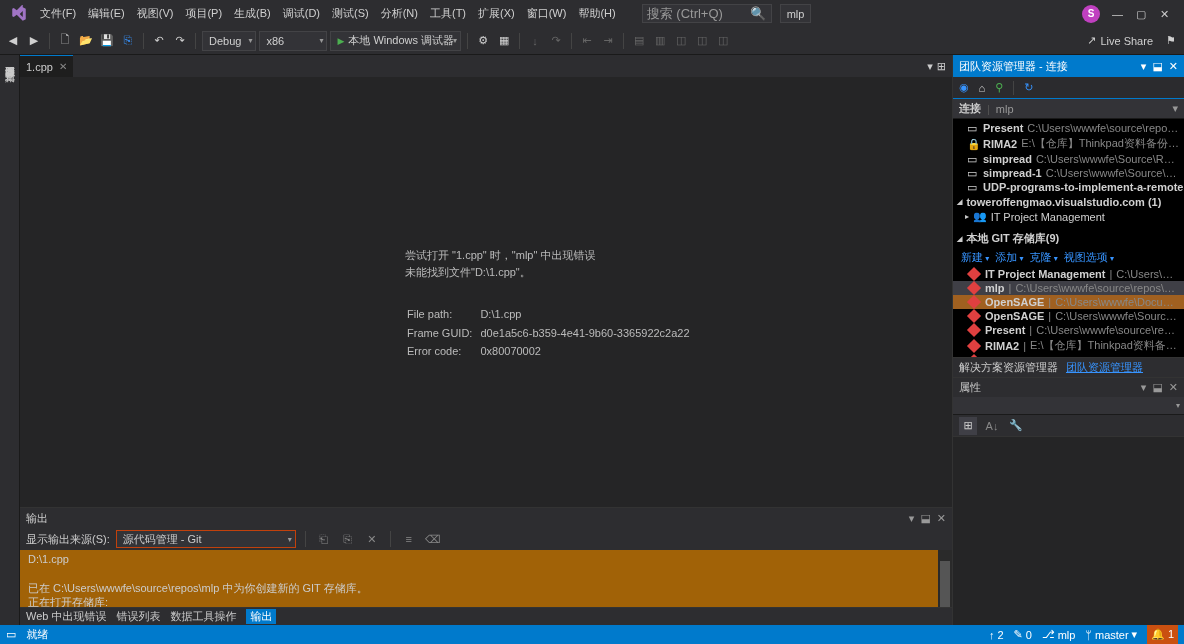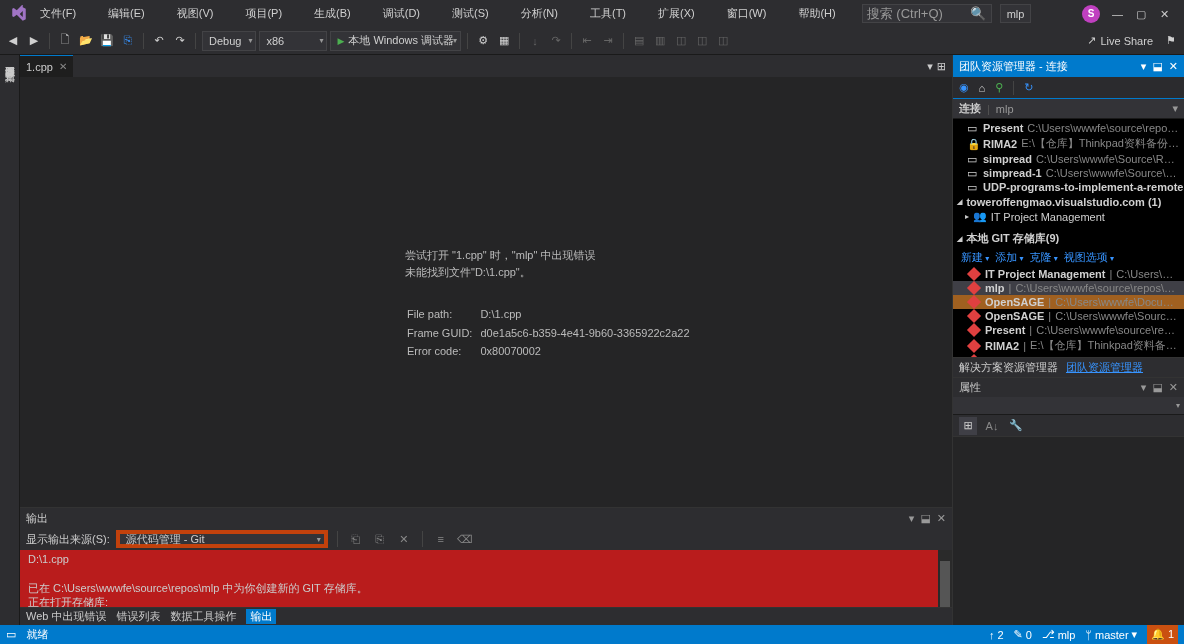--- a/index.html
+++ b/index.html
@@ -1,19 +1,19 @@
 <!DOCTYPE html>
 <html><head>
 <meta charset="utf-8">
 <style>
 * { margin:0; padding:0; box-sizing:border-box; font-family:"Segoe UI","Microsoft YaHei",sans-serif; }
 body { background:#1e1e1e; color:#d0d0d0; font-size:11px; width:1184px; height:644px; overflow:hidden; position:relative; }
 .titlebar { height:27px; background:#2d2d30; display:flex; align-items:center; padding:0 4px; }
 .vs-logo { width:18px; height:18px; margin:0 6px; }
-.menu-items { display:flex;gap:20px; }
+.menu-items { display:flex; }
 .menu-items span { padding:4px 6px; cursor:default; font-size:11px; }
 .search-box { margin-left:20px; background:#333337; border:1px solid #434346; height:19px; width:130px; display:flex; align-items:center; padding:0 4px; color:#999; font-size:13px; position:relative; }
 .search-box .mag { position:absolute; right:4px; }
 .mlp-box { margin-left:8px; background:#333337; border:1px solid #434346; height:19px; padding:0 6px; display:flex; align-items:center; color:#d0d0d0; }
 .win-controls { margin-left:auto; display:flex; align-items:center; gap:12px; padding-right:8px; }
 .user-dot { width:18px; height:18px; border-radius:50%; background:#c040c0; color:#fff; display:flex; align-items:center; justify-content:center; font-size:10px; font-weight:bold; }
 .win-btn { width:12px; height:12px; color:#ccc; cursor:default; }
 
 .toolbar { height:28px; background:#2d2d30; border-bottom:1px solid #1a1a1a; display:flex; align-items:center; padding:0 4px; gap:3px; }
 .tb-btn { width:18px; height:18px; display:flex; align-items:center; justify-content:center; cursor:default; }
@@ -32,25 +32,25 @@
 .editor-col { flex:1; display:flex; flex-direction:column; background:#1e1e1e; }
 .doc-tabs { height:22px; background:#2d2d30; display:flex; align-items:stretch; }
 .doc-tab { background:#1e1e1e; border-top:1px solid #007acc; padding:0 6px; display:flex; align-items:center; gap:6px; color:#ccc; font-size:11px; }
 .doc-tab .x { color:#888; font-size:10px; }
 .doc-tabs-right { margin-left:auto; display:flex; align-items:center; gap:4px; padding-right:6px; color:#ccc; }
 .editor-body { flex:1; position:relative; background:#252526; overflow:hidden; }
 .error-text { position:absolute; left:385px; top:170px; color:#bbb; font-size:11px; line-height:1.5; }
 .error-details { position:absolute; left:385px; top:227px; color:#bbb; font-size:11px; line-height:1.5; }
 .error-details td:first-child { padding-right:6px; }
 
-.output-panel { height:118px; background:#b91c1c; border-top:1px solid #333; display:flex; flex-direction:column; }
+.output-panel { height:118px; background:#a16207; border-top:1px solid #333; display:flex; flex-direction:column; }
 .out-title { height:20px; background:#2d2d30; display:flex; align-items:center; padding:0 6px; color:#ccc; font-size:11px; }
 .out-title .r { margin-left:auto; display:flex; gap:6px; color:#999; }
 .out-tool { height:22px; background:#2d2d30; display:flex; align-items:center; padding:0 6px; gap:6px; font-size:11px; color:#ccc; }
-.out-drop { background:#333337; border:4px solid #c2410c; height:18px; width:212px; padding:0 14px 0 6px; position:relative; display:flex; align-items:center; }
+.out-drop { background:#333337; border:1px solid #c2410c; height:18px; width:180px; padding:0 14px 0 6px; position:relative; display:flex; align-items:center; }
 .out-drop::after { content:"▾"; position:absolute; right:3px; font-size:8px; color:#999; }
 .out-body { flex:1; padding:2px 8px; font-family:Consolas,monospace; font-size:11px; color:#ccc; line-height:1.3; overflow:hidden; position:relative; }
 .out-scroll { position:absolute; right:0; top:0; bottom:0; width:14px; background:#2a2a2a; }
 .out-scroll-thumb { position:absolute; left:2px; right:2px; top:20%; height:50px; background:#555; }
 .out-footer-tabs { height:18px; background:#2d2d30; display:flex; align-items:center; padding:0 6px; gap:10px; font-size:11px; color:#ccc; border-top:1px solid #333; }
 .out-footer-tabs .active { background:#007acc; color:#fff; padding:0 4px; }
 
 .right-col { width:232px; background:#000000; display:flex; flex-direction:column; border-left:1px solid #333; }
 .te-header { height:22px; background:#007acc; color:#fff; display:flex; align-items:center; padding:0 6px; font-size:11px; }
 .te-header .r { margin-left:auto; display:flex; gap:6px; }

